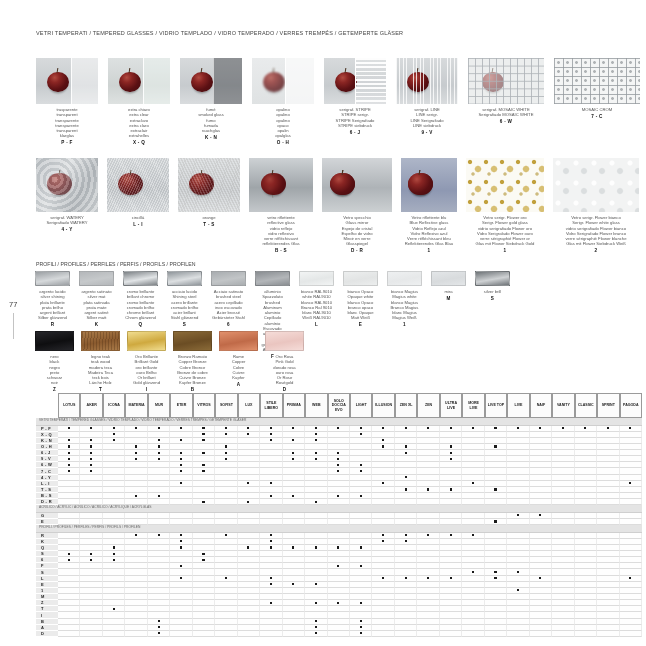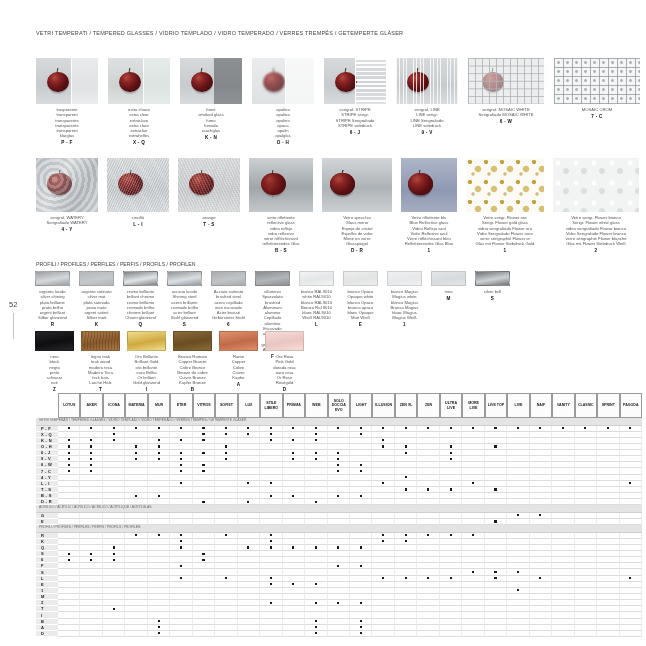--- a/index.html
+++ b/index.html
@@ -96,21 +96,21 @@
        padding-left:5px;border-bottom:0.5px solid #fff;color:#222;letter-spacing:.3px;}
   .mxc{border-bottom:0.5px solid #dcdcdc;border-right:0.5px solid #ececec;
        display:flex;align-items:center;justify-content:center;background:#fefefe;}
   .dot{width:2.1px;height:2.1px;background:#1a1a1a;}
 </style>
 </head>
 <body>
 
 <div class="page">
   <div class="header-title">VETRI TEMPERATI / TEMPERED GLASSES / VIDRIO TEMPLADO / VIDRO TEMPERADO / VERRES TREMPÉS / GETEMPERTE GLÄSER</div>
-  <div class="pagenum">52</div>
+  <div class="pagenum">77</div>
   <div class="vline"></div>
 
   <div class="srow" id="glass1">
       <div class="gcell" style="width: 62px;">
         <div class="swatch s-trasparente" style="height: 46px;">
           <div class="apple"></div>
         </div>
         <div class="cap">trasparente
 transparent
 transparente

